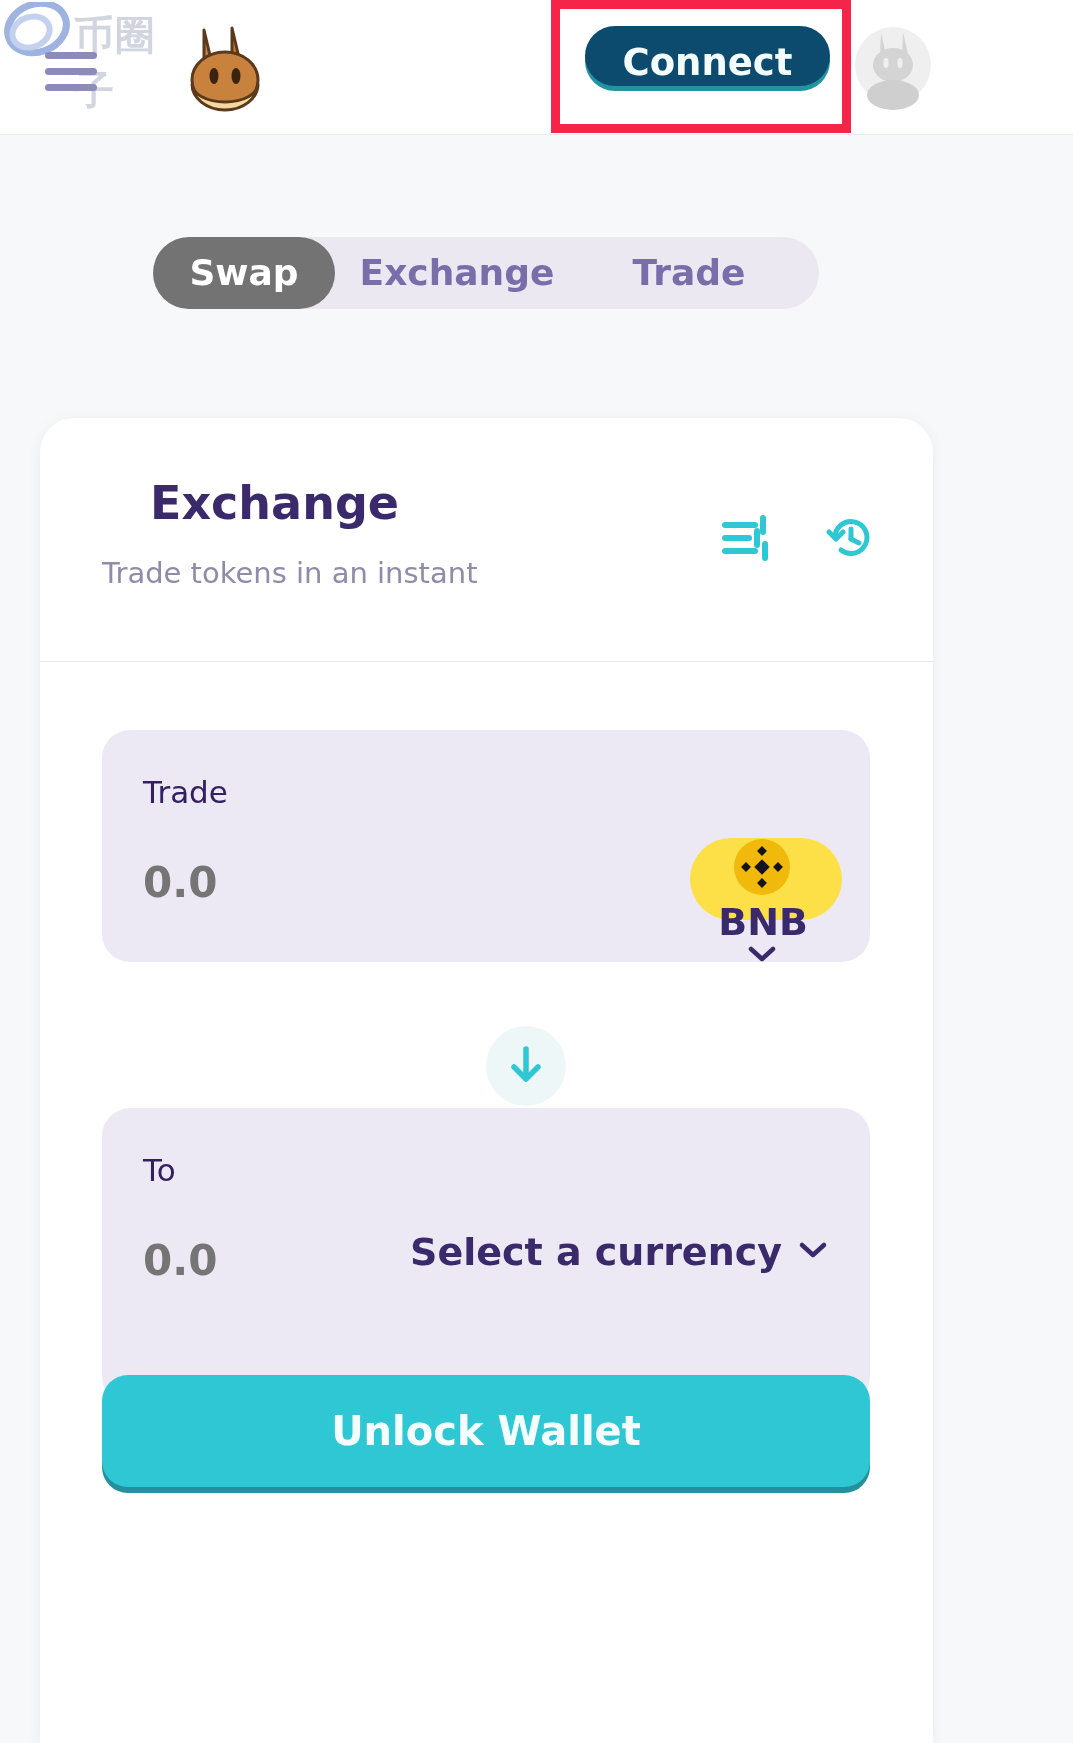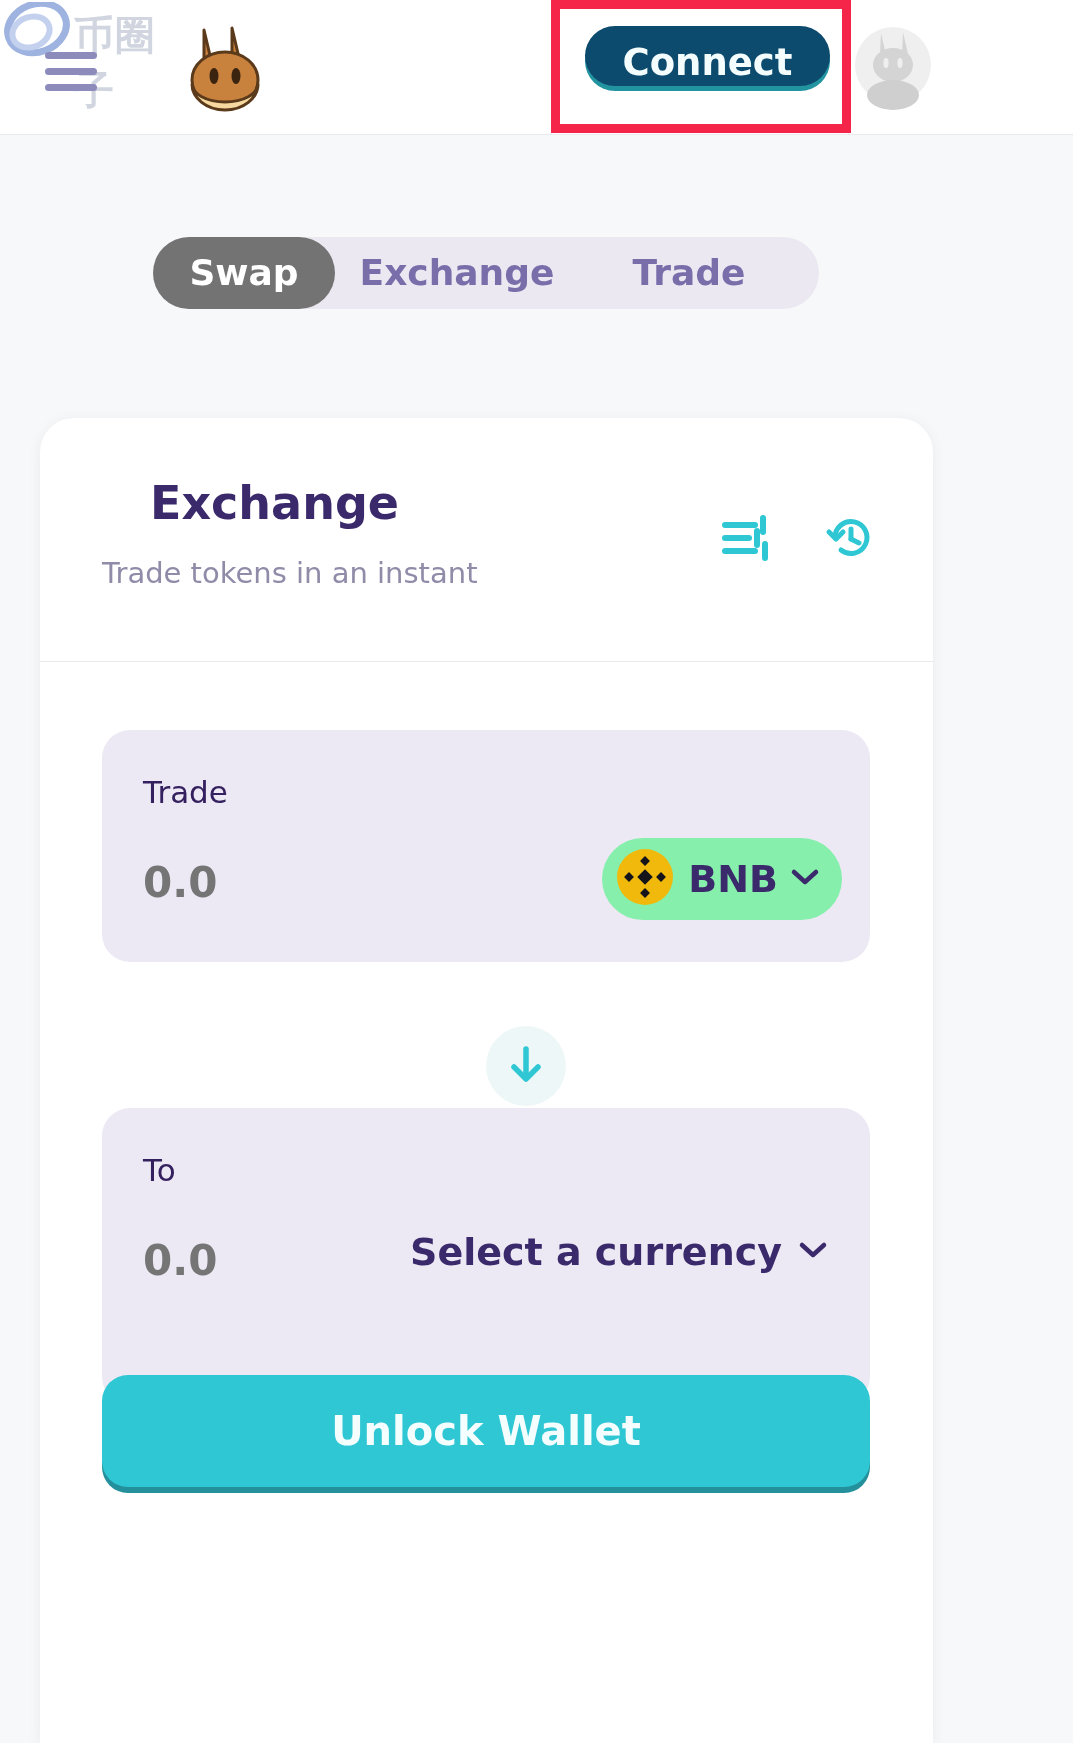--- a/index.html
+++ b/index.html
@@ -192,26 +192,27 @@
     background: transparent;
     border: none;
     outline: none;
     width: 380px;
     font-family: "DejaVu Sans", sans-serif;
   }
   .token-pill {
     position: absolute;
     right: 28px; top: 108px;
     height: 82px;
-    background: #86efac;
+    background: #fde047;
     border-radius: 42px;
     display: flex;
     align-items: center;
     padding: 0 22px 0 14px;
     cursor: pointer;
+    flex-direction: column;
   }
   .token-name {
     font-size: 38px;
     font-weight: bold;
     color: #3b2a6b;
     margin: 0 12px 0 14px;
     font-family: "DejaVu Sans", sans-serif;
   }
   .select-currency {
     position: absolute;

